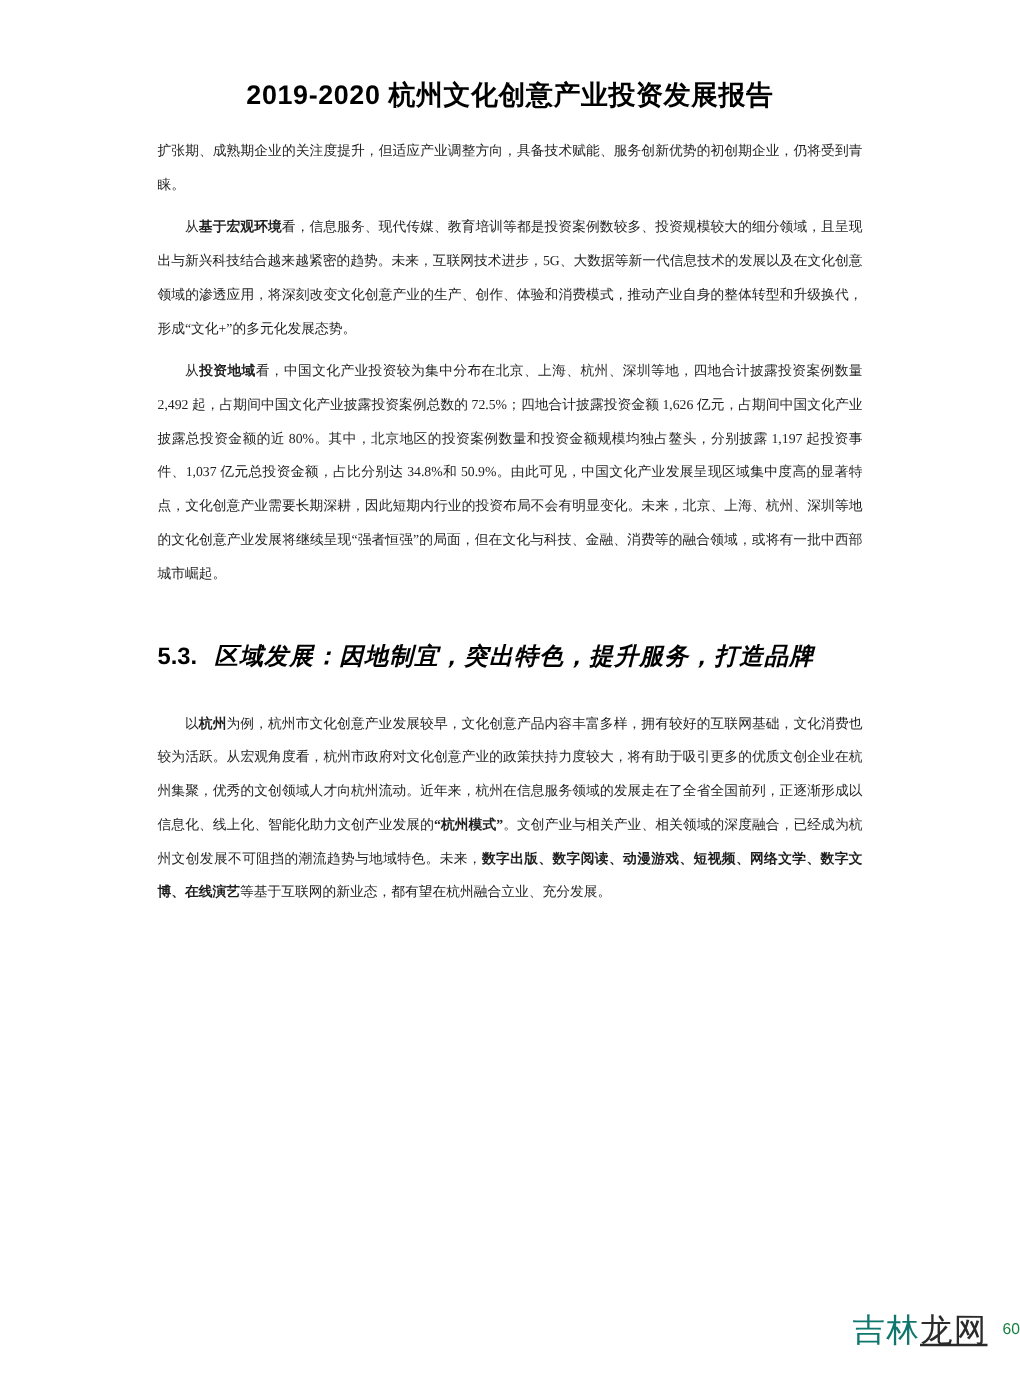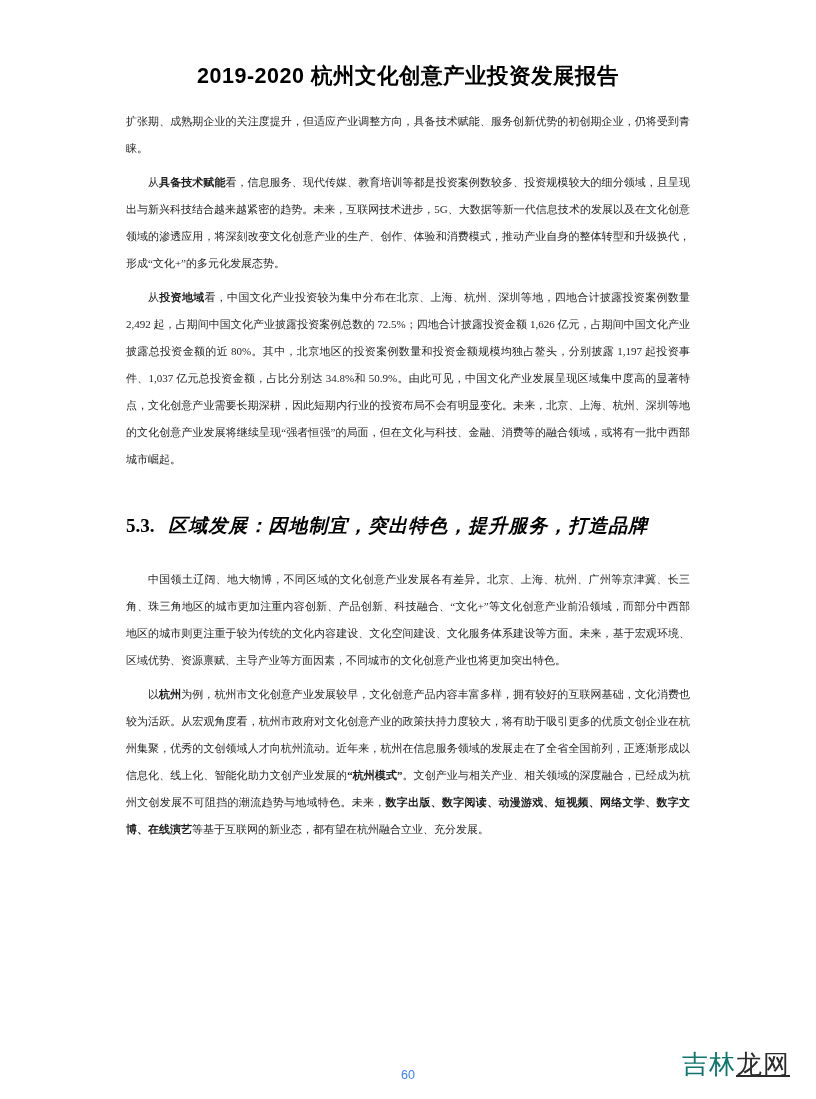--- a/index.html
+++ b/index.html
@@ -46,38 +46,38 @@
     font-weight: bold;
   }
   .section-heading {
     margin: 39px 0 27px 0;
     font-size: 19px;
     line-height: 27px;
     font-weight: bold;
     color: #000000;
   }
   .sec-num {
-    font-family: Liberation Serif, serif;
+    font-family: Liberation Sans, sans-serif;
     text-align: center;
   }
   .sec-text {
     font-family: "Liberation Sans", sans-serif;
     margin-left: 9px;
     letter-spacing: 1px;
     font-style: italic;
   }
   .footer-pagenum {
     position: absolute;
-    bottom: 17px;
+    bottom: 29px;
     left: 0;
     width: 100%;
-    text-align: center;
+    text-align: right;
     font-family: "Liberation Sans", sans-serif;
     font-size: 12.5px;
-    color: #3b82f6;
+    color: #15803d;
   }
   .watermark {
     position: absolute;
     right: 26px;
     bottom: 22px;
     font-family: "Liberation Sans", sans-serif;
     font-size: 26px;
     line-height: 26px;
     font-weight: 400;
     letter-spacing: 1px;
@@ -87,30 +87,29 @@
 </head>
 <body>
 
 <div class="page">
   <div class="content">
 
     <h1 class="doc-title">2019-2020 杭州文化创意产业投资发展报告</h1>
 
     <p class="body-para"><span>扩张期、成熟期企业的关注度提升，但适应产业调整方向，具备技术赋能、服务创新优势的初创期企业，仍将受到青睐。</span></p>
 
-    <p class="body-para indent"><span>从</span><span class="seg-bold">具备技术赋能</span><span>看，信息服务、现代传媒、教育培训等都是投资案例数较多、投资规模较大的细分领域，且呈现出与新兴科技结合越来越紧密的趋势。未来，互联网技术进步，5G、大数据等新一代信息技术的发展以及在文化创意领域的渗透应用，将深刻改变文化创意产业的生产、创作、体验和消费模式，推动产业自身的整体转型和升级换代，形成“文化+”的多元化发展态势。</span></p>
+    <p class="body-para indent"><span>从</span><span class="seg-bold">基于宏观环境</span><span>看，信息服务、现代传媒、教育培训等都是投资案例数较多、投资规模较大的细分领域，且呈现出与新兴科技结合越来越紧密的趋势。未来，互联网技术进步，5G、大数据等新一代信息技术的发展以及在文化创意领域的渗透应用，将深刻改变文化创意产业的生产、创作、体验和消费模式，推动产业自身的整体转型和升级换代，形成“文化+”的多元化发展态势。</span></p>
 
     <p class="body-para indent"><span>从</span><span class="seg-bold">投资地域</span><span>看，中国文化产业投资较为集中分布在北京、上海、杭州、深圳等地，四地合计披露投资案例数量 2,492 起，占期间中国文化产业披露投资案例总数的 72.5%；四地合计披露投资金额 1,626 亿元，占期间中国文化产业披露总投资金额的近 80%。其中，北京地区的投资案例数量和投资金额规模均独占鳌头，分别披露 1,197 起投资事件、1,037 亿元总投资金额，占比分别达 34.8%和 50.9%。由此可见，中国文化产业发展呈现区域集中度高的显著特点，文化创意产业需要长期深耕，因此短期内行业的投资布局不会有明显变化。未来，北京、上海、杭州、深圳等地的文化创意产业发展将继续呈现“强者恒强”的局面，但在文化与科技、金融、消费等的融合领域，或将有一批中西部城市崛起。</span></p>
 
     <h2 class="section-heading">
       <span class="sec-num">5.3.</span>
       <span class="sec-text">区域发展：因地制宜，突出特色，提升服务，打造品牌</span>
     </h2>
 
-    <p class="body-para indent"><span>中国领土辽阔、地大物博，不同区域的文化创意产业发展各有差异。北京、上海、杭州、广州等京津冀、长三角、珠三角地区的城市更加注重内容创新、产品创新、科技融合、“文化+”等文化创意产业前沿领域，而部分中西部地区的城市则更注重于较为传统的文化内容建设、文化空间建设、文化服务体系建设等方面。未来，基于宏观环境、区域优势、资源禀赋、主导产业等方面因素，不同城市的文化创意产业也将更加突出特色。</span></p>
 
     <p class="body-para indent"><span>以</span><span class="seg-bold">杭州</span><span>为例，杭州市文化创意产业发展较早，文化创意产品内容丰富多样，拥有较好的互联网基础，文化消费也较为活跃。从宏观角度看，杭州市政府对文化创意产业的政策扶持力度较大，将有助于吸引更多的优质文创企业在杭州集聚，优秀的文创领域人才向杭州流动。近年来，杭州在信息服务领域的发展走在了全省全国前列，正逐渐形成以信息化、线上化、智能化助力文创产业发展的</span><span class="seg-bold">“杭州模式”</span><span>。文创产业与相关产业、相关领域的深度融合，已经成为杭州文创发展不可阻挡的潮流趋势与地域特色。未来，</span><span class="seg-bold">数字出版、数字阅读、动漫游戏、短视频、网络文学、数字文博、在线演艺</span><span>等基于互联网的新业态，都有望在杭州融合立业、充分发展。</span></p>
 
   </div>
 
   <div class="footer-pagenum">60</div>
 
   <div class="watermark"><span style="color: #0f766e;">吉林</span><span style="color: rgb(43, 43, 43); text-decoration: underline;">龙网</span></div>
 </div>
 

